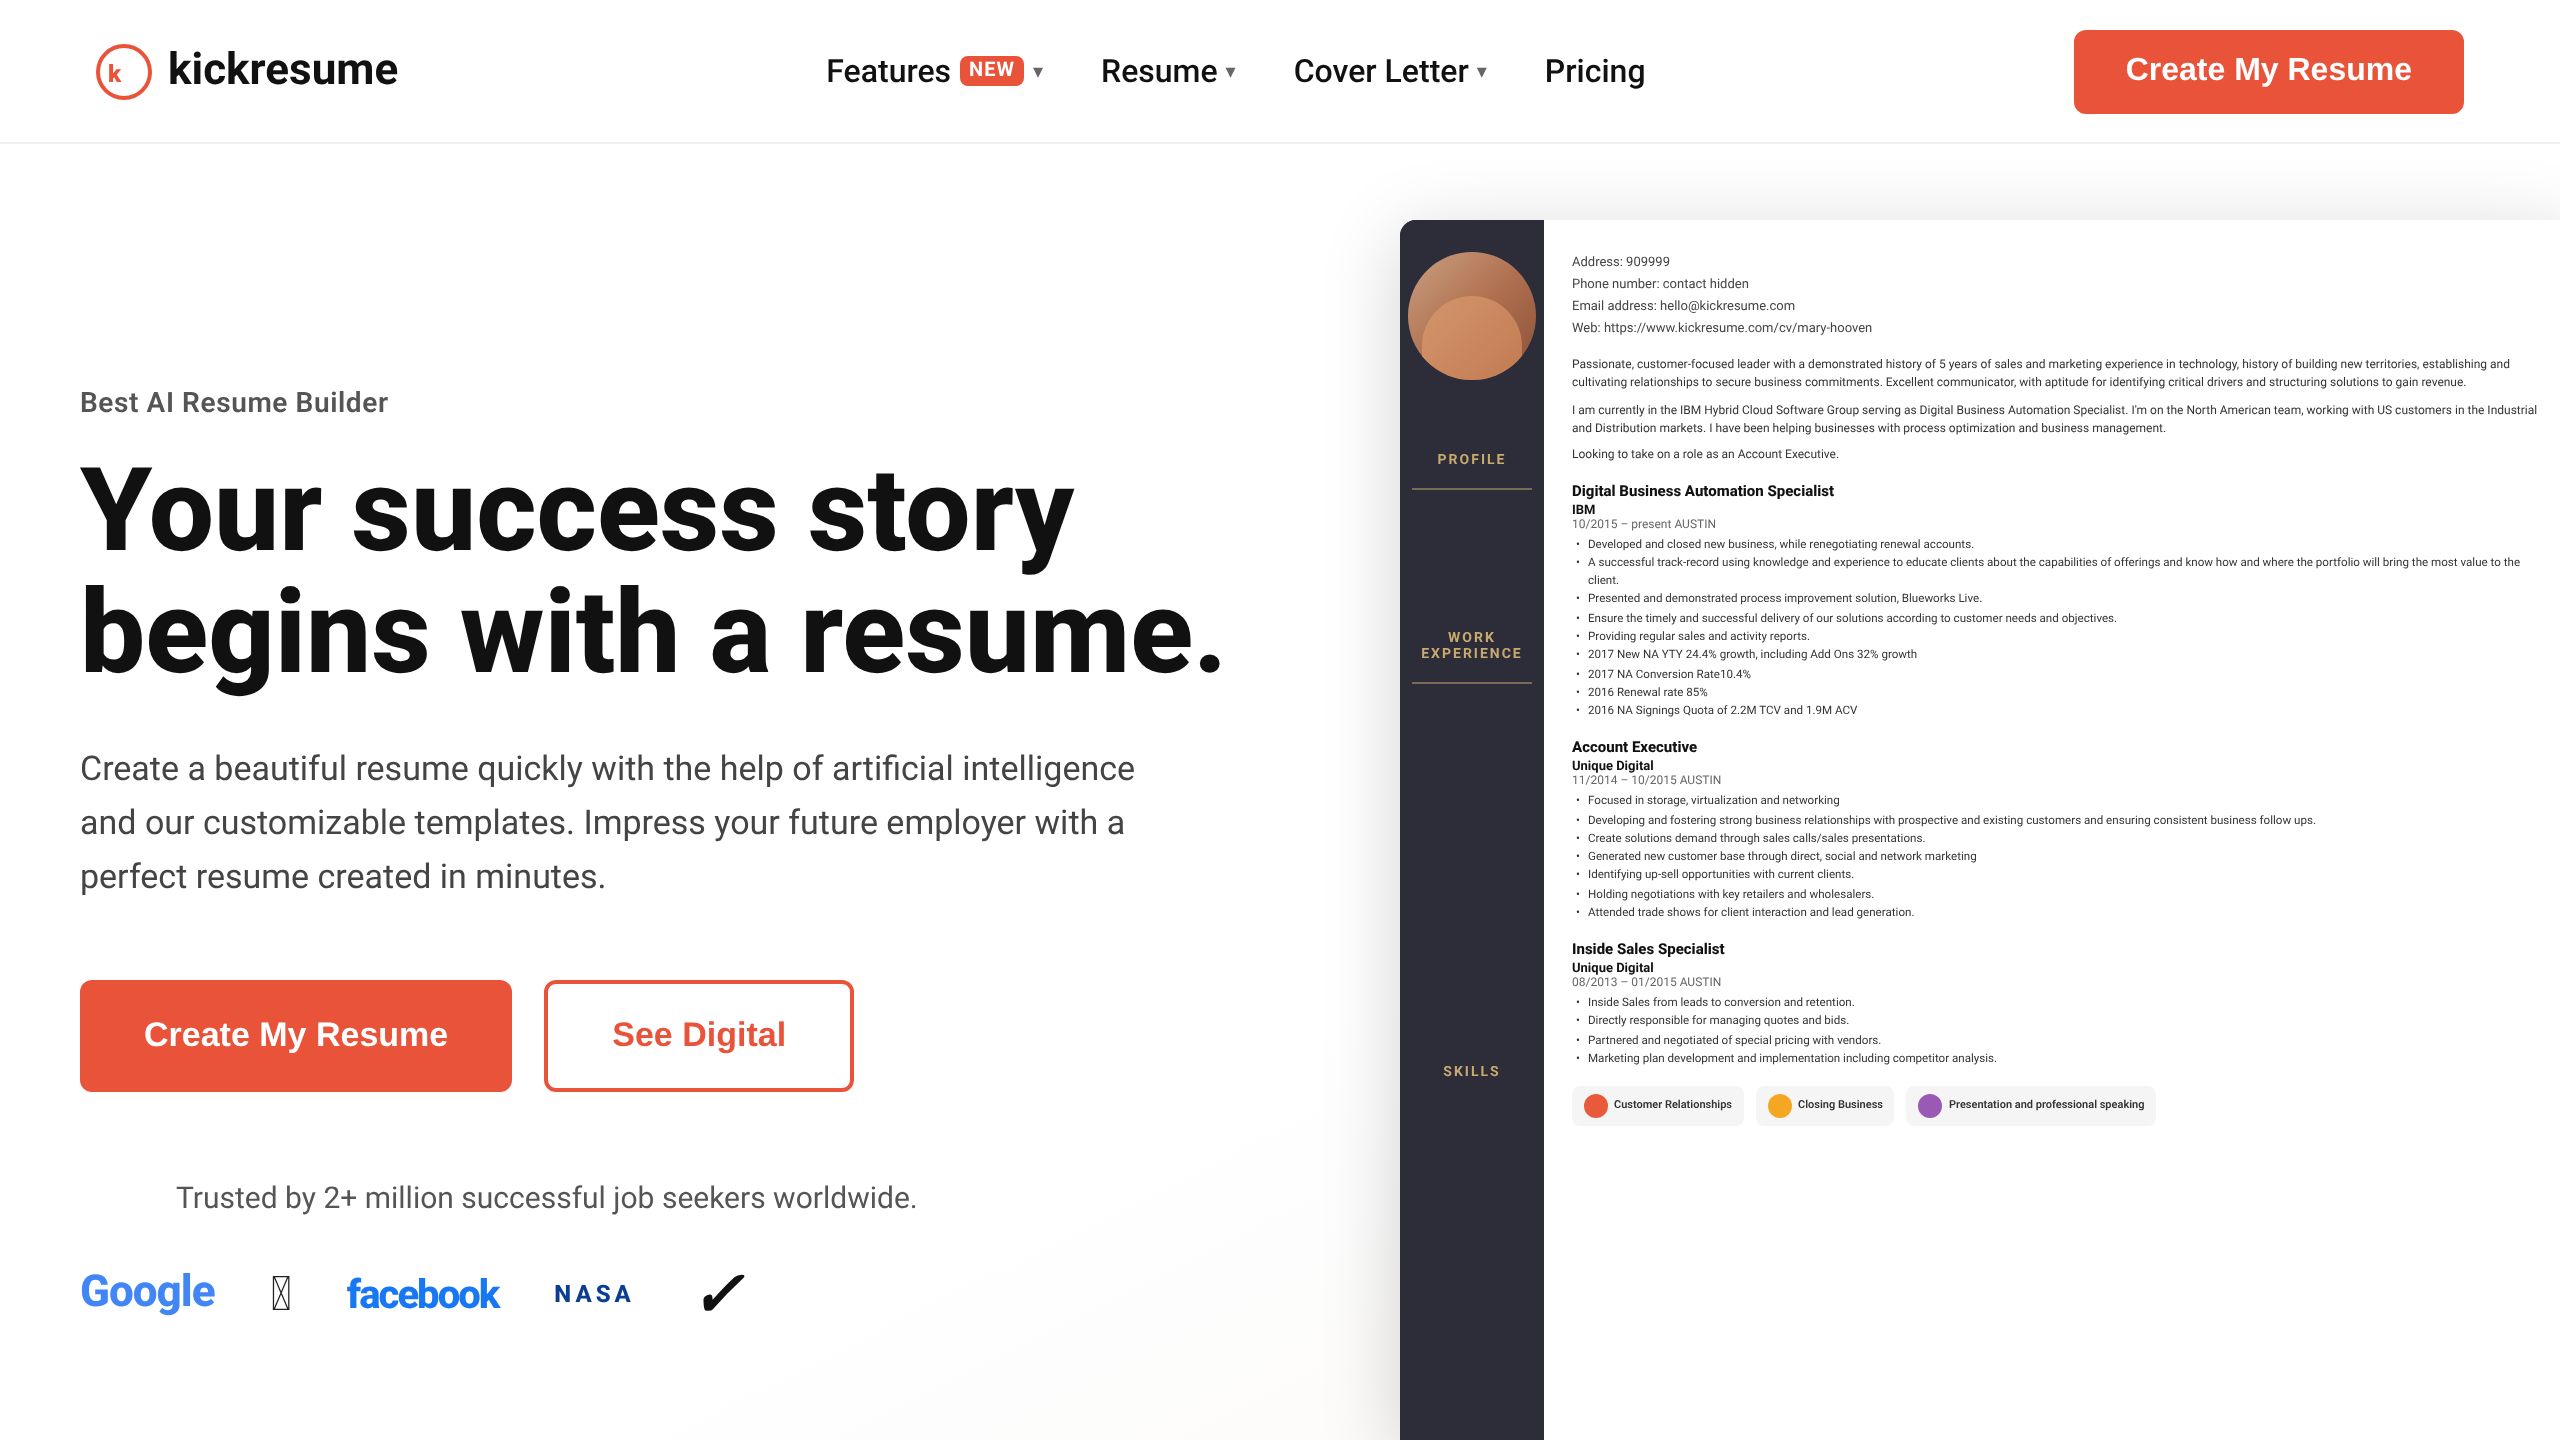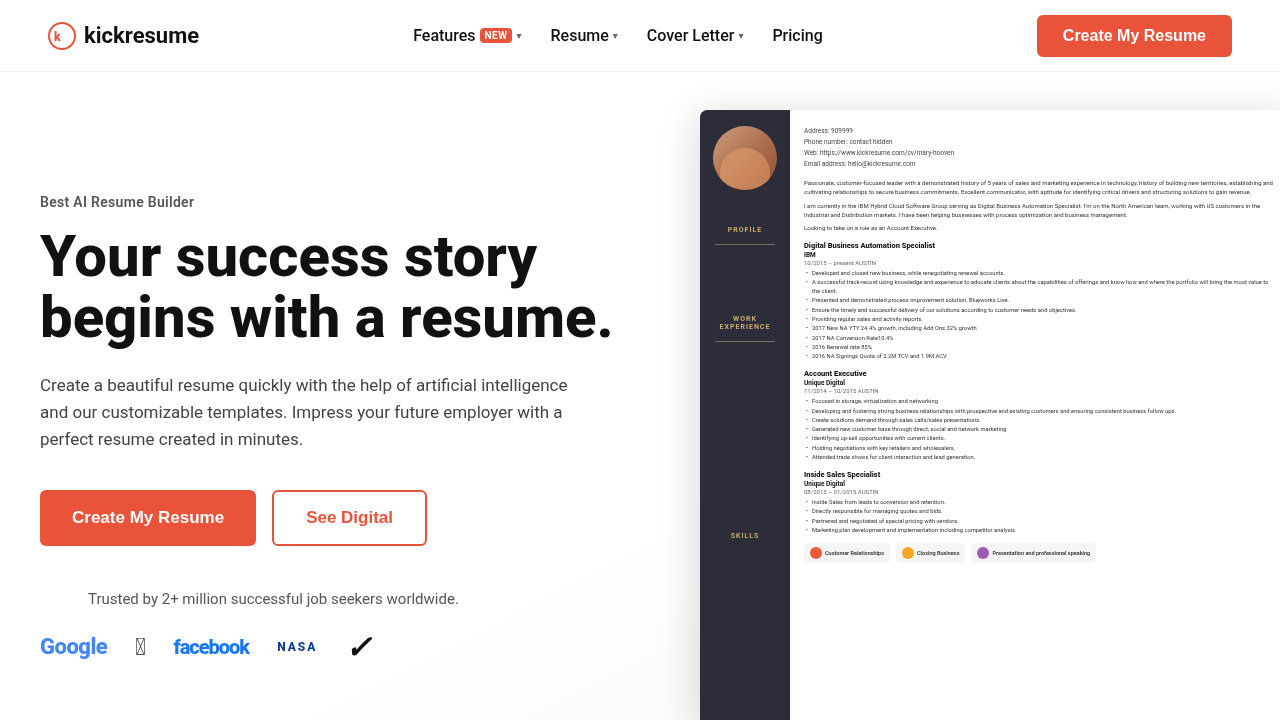--- a/index.html
+++ b/index.html
@@ -184,21 +184,21 @@
       background: #2d2d3a;
       border-radius: 8px 8px 0 0;
       overflow: hidden;
       box-shadow: 0 8px 40px rgba(0,0,0,0.18);
     }
     .resume-inner {
       display: flex;
       height: 100%;
     }
     .resume-sidebar {
-      width: 90px;
+      width: 72px;
       background: #2d2d3a;
       flex-shrink: 0;
       display: flex;
       flex-direction: column;
       align-items: center;
       padding-top: 16px;
       gap: 16px;
     }
     .resume-avatar {
       width: 64px;
@@ -387,22 +387,22 @@
             <span class="sidebar-label" style="margin-top:60px;">WORK<br>EXPERIENCE</span>
             <div class="sidebar-divider"></div>
             <span class="sidebar-label" style="margin-top:180px;">SKILLS</span>
           </div>
         </div>
 
         <div class="resume-main">
           <div class="resume-contact">
             <div>Address: 909999</div>
             <div>Phone number: contact hidden</div>
+            <div>Email address: hello@kickresume.com</div>
             <div>Web: https://www.kickresume.com/cv/mary-hooven</div>
-            <div>Email address: hello@kickresume.com</div>
           </div>
 
           <div class="resume-section">
             <p class="resume-section-text">Passionate, customer-focused leader with a demonstrated history of 5 years of sales and marketing experience in technology, history of building new territories, establishing and cultivating relationships to secure business commitments. Excellent communicator, with aptitude for identifying critical drivers and structuring solutions to gain revenue.</p>
             <p class="resume-section-text" style="margin-top:4px;">I am currently in the IBM Hybrid Cloud Software Group serving as Digital Business Automation Specialist. I'm on the North American team, working with US customers in the Industrial and Distribution markets. I have been helping businesses with process optimization and business management.</p>
             <p class="resume-section-text" style="margin-top:4px;">Looking to take on a role as an Account Executive.</p>
           </div>
 
           <div class="resume-section">
             <div class="resume-job-title">Digital Business Automation Specialist</div>

